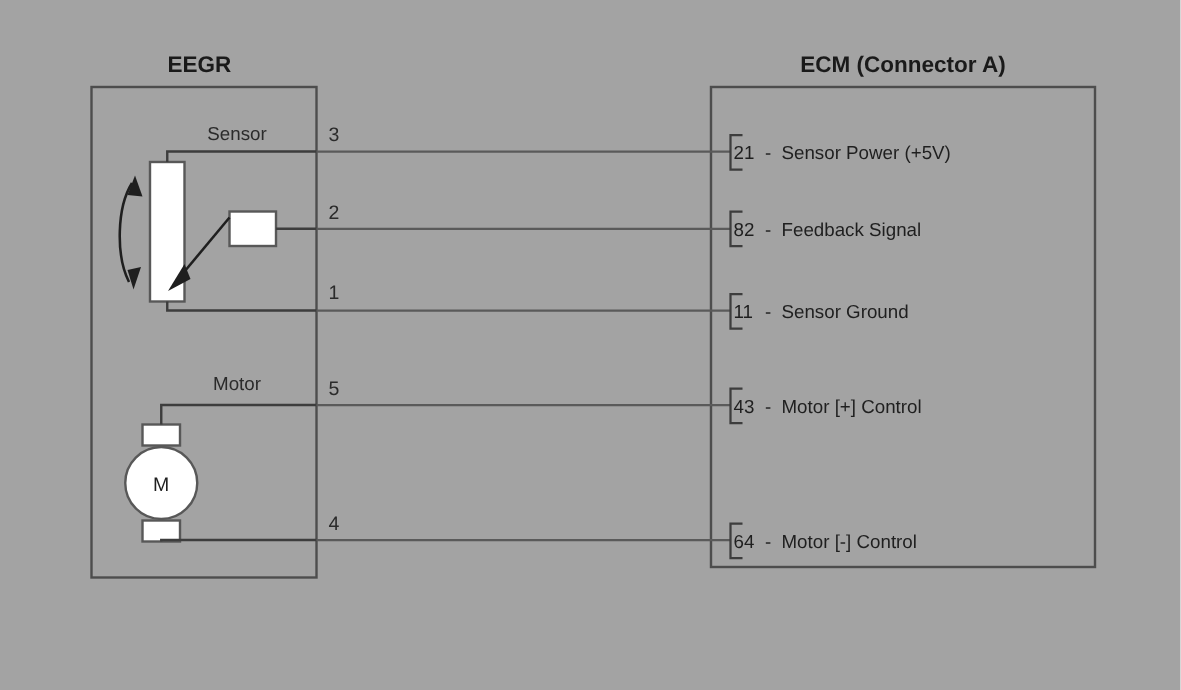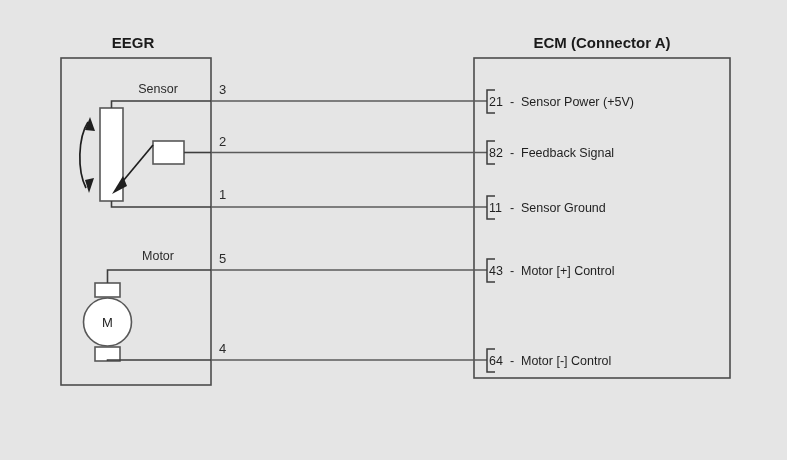--- a/index.html
+++ b/index.html
@@ -9,21 +9,21 @@
     background: #ffffff;
   }
   body {
     font-family: "Liberation Sans", sans-serif;
     -webkit-font-smoothing: antialiased;
   }
   #canvas {
     position: relative;
     width: 787px;
     height: 460px;
-    background: #e5e5e5;
+    background: #a3a3a3;
     overflow: hidden;
   }
   #diagram-svg {
     position: absolute;
     left: 0;
     top: 0;
     width: 787px;
     height: 460px;
   }
   .ttl {

